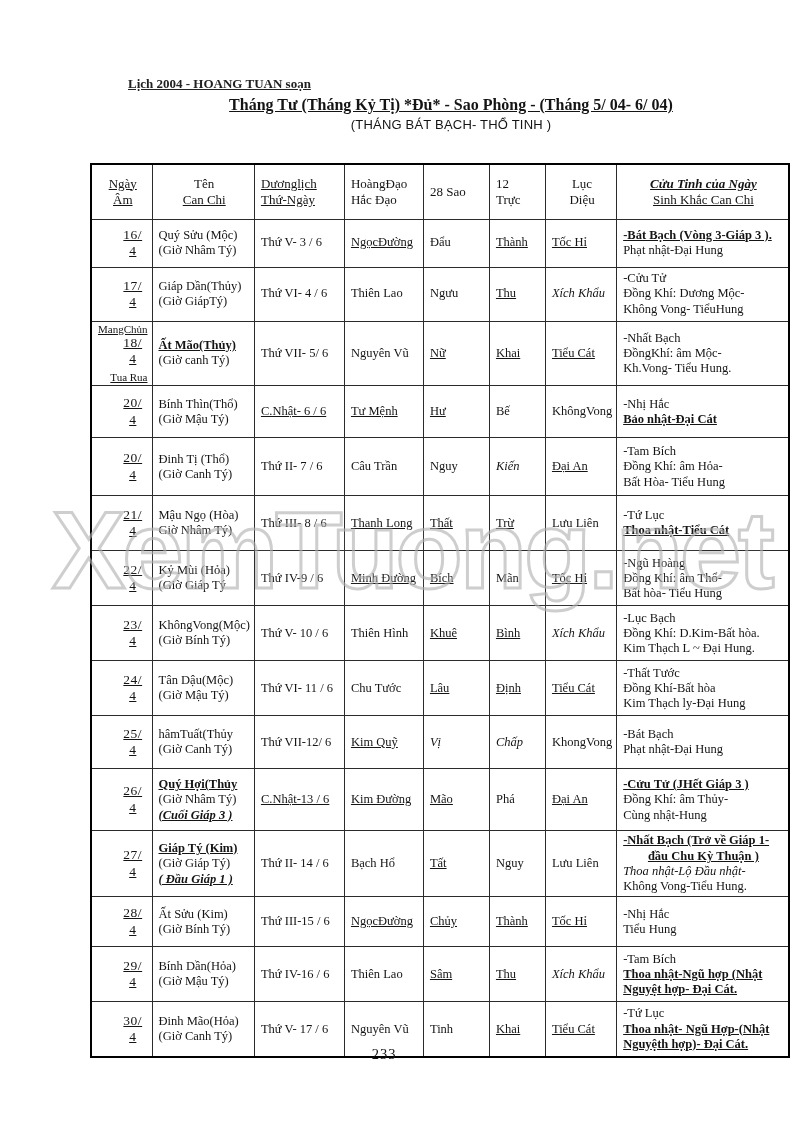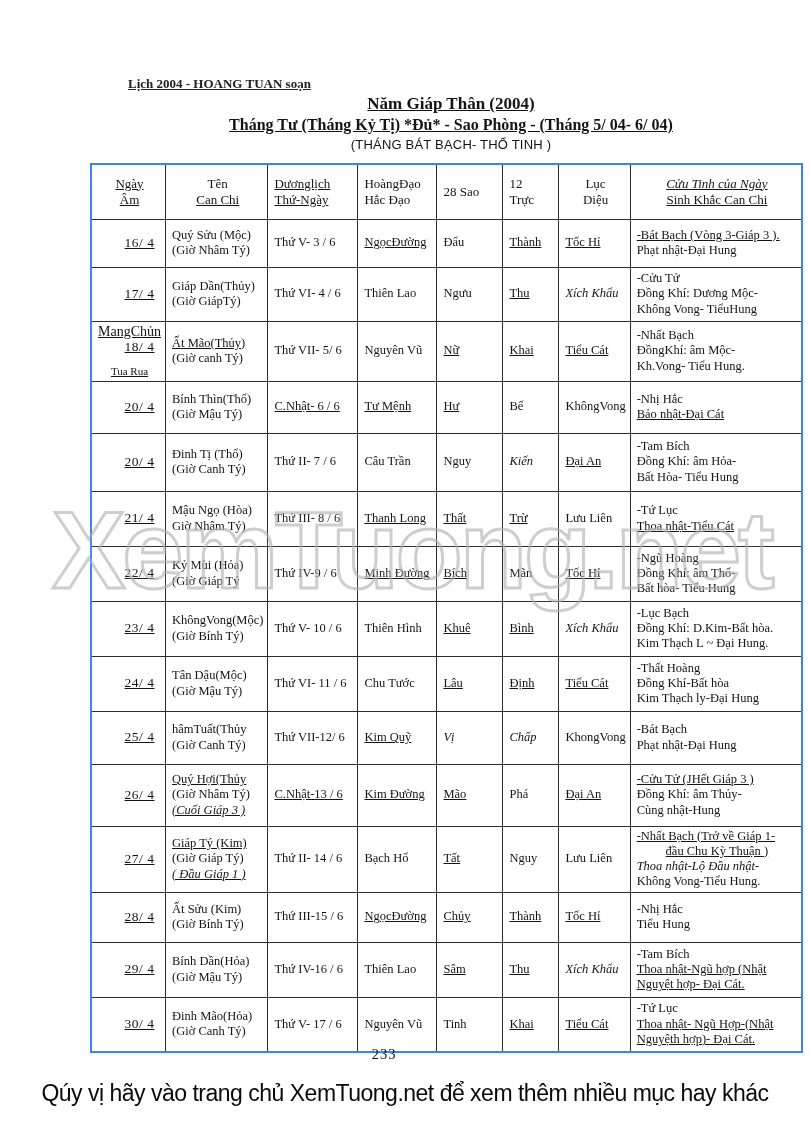--- a/index.html
+++ b/index.html
@@ -5,33 +5,33 @@
   html,body{margin:0;padding:0;}
   body{width:810px;height:1124px;background:#ffffff;font-family:"Liberation Serif",serif;color:#141414;}
   .page{position:relative;width:810px;height:1124px;background:#ffffff;overflow:hidden;}
 
   .top-note{position:absolute;left:128px;top:76px;font-size:13px;font-weight:bold;text-decoration:underline;color:#222;}
   .titles{position:absolute;left:92px;top:94px;width:718px;text-align:center;}
   .title1{font-size:17px;font-weight:bold;text-decoration:underline;}
   .title2{font-size:16px;font-weight:bold;text-decoration:underline;margin-top:2px;}
   .title3{font-family:"Liberation Sans",sans-serif;font-size:13px;font-weight:normal;margin-top:3px;letter-spacing:.2px;}
 
-  table.cal{position:absolute;left:90px;top:163px;border-collapse:collapse;table-layout:fixed;border:2px solid #3b82f6;}
+  table.cal{position:absolute;left:90px;top:163px;border-collapse:collapse;table-layout:fixed;border:2px solid #000000;}
   table.cal th, table.cal td{border:1.5px solid #2b2b2b;vertical-align:middle;padding:2px 4px 2px 6px;overflow:hidden;}
   table.cal th{font-size:13px;font-weight:normal;line-height:1.25;}
   table.cal td{font-size:12.5px;line-height:1.22;}
   .ln{display:block;}
   .u{text-decoration:underline;text-underline-offset:1px;}
   .i{font-style:italic;}
-  .b{font-weight:normal;}
+  .b{font-weight:bold;}
   .c{text-align:center;}
   td.col-date{text-align:center;padding-left:2px;padding-right:2px;}
   td.col-date .date-main{font-size:13.5px;text-decoration:underline;letter-spacing:.5px;margin-left:20px;}
-  td.col-date .note-top{font-size:14px;text-decoration:underline;text-align:left;line-height:1;}
-  td.col-date .note-bottom{font-size:11px;text-decoration:underline;text-align:center;line-height:1;margin-top:11px;}
+  td.col-date .note-top{font-size:11px;text-decoration:underline;text-align:left;line-height:1;}
+  td.col-date .note-bottom{font-size:11px;text-decoration:underline;text-align:right;line-height:1;margin-top:5px;}
   th.h-center{text-align:center;}
   th.h-left{text-align:left;}
   td.col-ct{font-size:11.5px;line-height:1.3;padding-left:5px;}
   td.col-canchi{font-size:12.3px;}
   td.col-duong{font-size:12.3px;}
 
   .watermark{position:absolute;left:52px;top:492px;width:740px;font-family:Liberation Sans, sans-serif;
     font-size:110px;font-weight:bold;line-height:1.05;letter-spacing:-3px;white-space:nowrap;
     color:rgba(255,255,255,0.05);-webkit-text-stroke:3px rgba(176,176,176,0.62);
     pointer-events:none;z-index:5;}
@@ -39,21 +39,20 @@
   .footer-bar{position:absolute;left:0;top:1080px;width:810px;text-align:center;
     font-family:"Liberation Sans",sans-serif;font-size:23px;font-weight:500;color:#0a0a0a;letter-spacing:-0.5px;}
 </style>
 </head>
 <body>
 
 <div class="page">
   <div class="top-note">Lịch 2004 - HOANG TUAN soạn</div>
 
   <div class="titles">
-    <div class="title1">Năm Giáp Thân (2004)</div>
     <div class="title2">Tháng Tư (Tháng Kỷ Tị) *Đủ* - Sao Phòng - (Tháng 5/ 04- 6/ 04)</div>
     <div class="title3">(THÁNG BÁT BẠCH- THỔ TINH )</div>
   </div>
 
   <table class="cal">
     <colgroup id="cal-cols">
         <col style="width: 56px;">
         <col style="width: 97px;">
         <col style="width: 90px;">
         <col style="width: 79px;">
@@ -346,21 +345,21 @@
           <td>
             <div class="ln u">Lâu</div>
           </td>
           <td>
             <div class="ln u">Định</div>
           </td>
           <td>
             <div class="ln u">Tiểu Cát</div>
           </td>
           <td class="col-ct">
-            <div class="ln">-Thất  Hoàng</div>
+            <div class="ln">-Thất  Tước</div>
             <div class="ln">Đồng Khí-Bất hòa</div>
             <div class="ln">Kim Thạch ly-Đại Hung</div>
           </td>
         </tr>
         <tr style="height: 53px;">
           <td class="col-date">
             <div class="date-main">25/ 4</div>
           </td>
           <td class="col-canchi">
             <div class="ln">hâmTuất(Thủy</div>
@@ -531,16 +530,13 @@
             <div class="ln">-Tứ  Lục</div>
             <div class="ln u b">Thoa nhật- Ngũ Hợp-(Nhật</div>
             <div class="ln u b">Nguyệth hợp)-  Đại Cát.</div>
           </td>
         </tr>
       </tbody>
   </table>
 
   <div class="watermark">XemTuong.net</div>
   <div class="pageno">233</div>
-  <div class="footer-bar">
-    <span>Qúy vị hãy vào trang chủ XemTuong.net để xem thêm nhiều mục hay khác</span>
-  </div>
 </div>
 
 </body></html>

